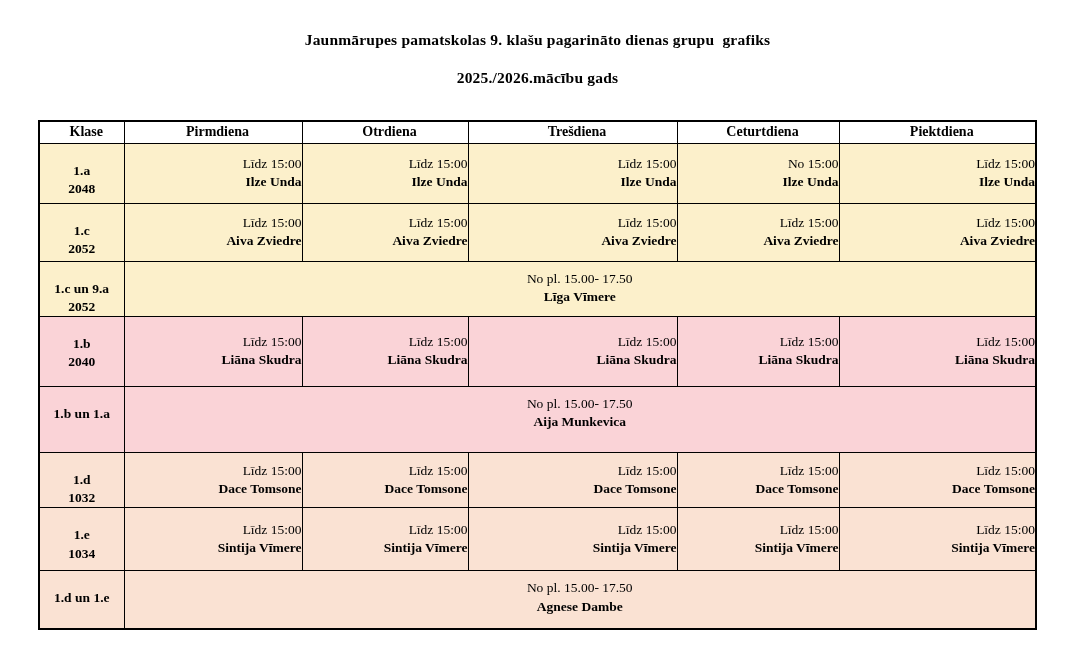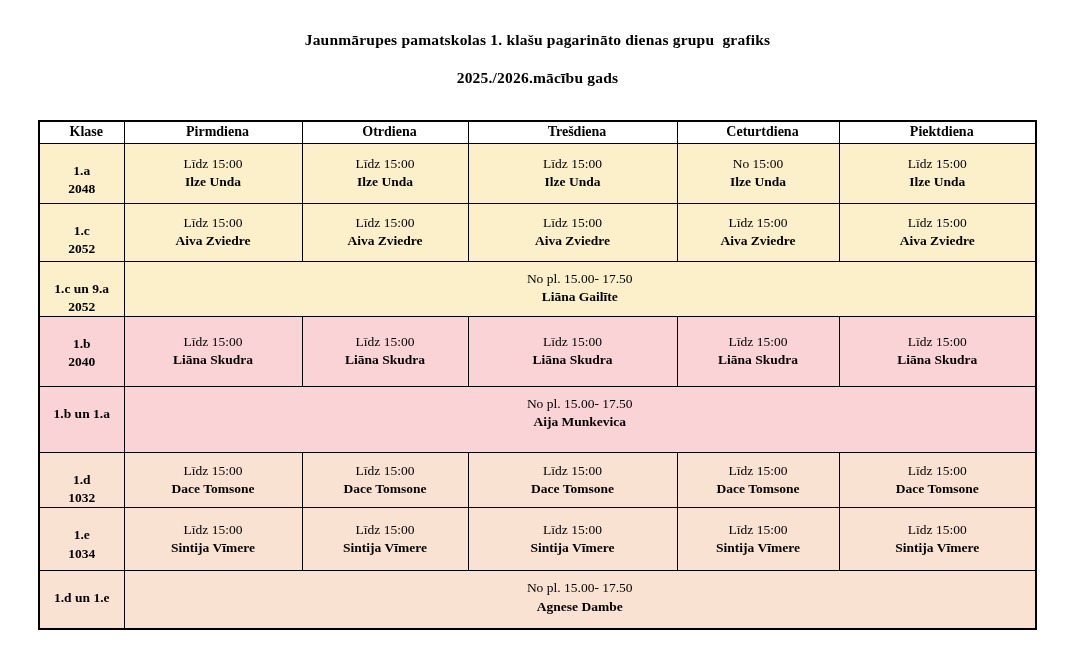--- a/index.html
+++ b/index.html
@@ -68,38 +68,39 @@
     font-size: 13.5px;
     line-height: 1.35;
   }
   td.klase-cell {
     vertical-align: top;
     padding-top: 18px;
     font-weight: bold;
   }
   td.day-cell {
     vertical-align: middle;
+    text-align: right;
   }
   td.merged-cell {
     vertical-align: top;
     padding-top: 8px;
   }
   .time { font-weight: normal; }
   .teacher { font-weight: bold; }
   .klase-name, .klase-room { font-weight: bold; }
   tr.theme-cream td { background: var(--cream); }
   tr.theme-pink  td { background: var(--pink); }
   tr.theme-peach td { background: var(--peach); }
 </style>
 </head>
 <body>
 
 <div class="page">
   <div class="title-block">
-    <div class="title-line1">Jaunmārupes pamatskolas 1. klašu pagarināto dienas grupu  grafiks</div>
+    <div class="title-line1">Jaunmārupes pamatskolas 9. klašu pagarināto dienas grupu  grafiks</div>
     <div class="title-line2">2025./2026.mācību gads</div>
   </div>
 
   <table class="schedule">
     <colgroup>
       <col style="width:85px">
       <col style="width:178px">
       <col style="width:166px">
       <col style="width:209px">
       <col style="width:162px">
@@ -168,21 +169,21 @@
             <div class="teacher">Aiva Zviedre</div>
           </td>
         </tr>
         <tr class="theme-cream" style="height: 53px;">
           <td class="klase-cell">
             <div class="klase-name">1.c un 9.a</div>
             <div class="klase-room">2052</div>
           </td>
           <td class="merged-cell" colspan="5">
             <div class="time">No pl. 15.00- 17.50</div>
-            <div class="teacher">Liāna Gailīte</div>
+            <div class="teacher">Līga Vīmere</div>
           </td>
         </tr>
         <tr class="theme-pink" style="height: 70px;">
           <td class="klase-cell">
             <div class="klase-name">1.b</div>
             <div class="klase-room">2040</div>
           </td>
           <td class="day-cell">
             <div class="time">Līdz 15:00</div>
             <div class="teacher">Liāna Skudra</div>

